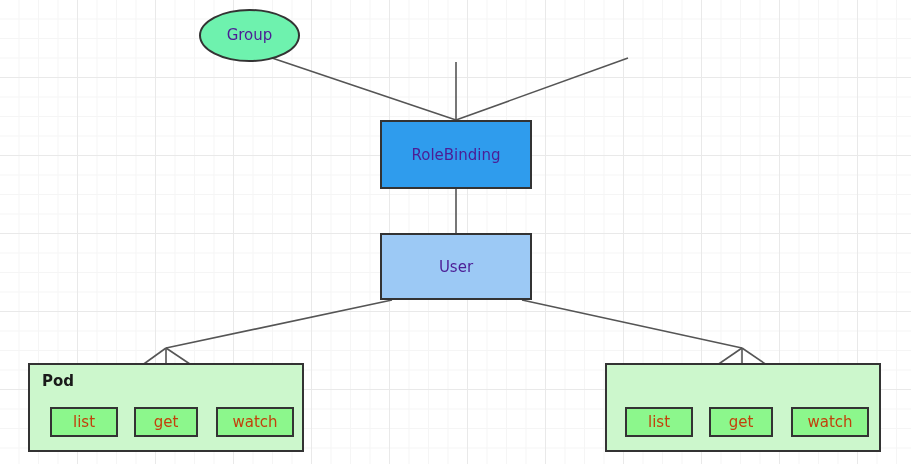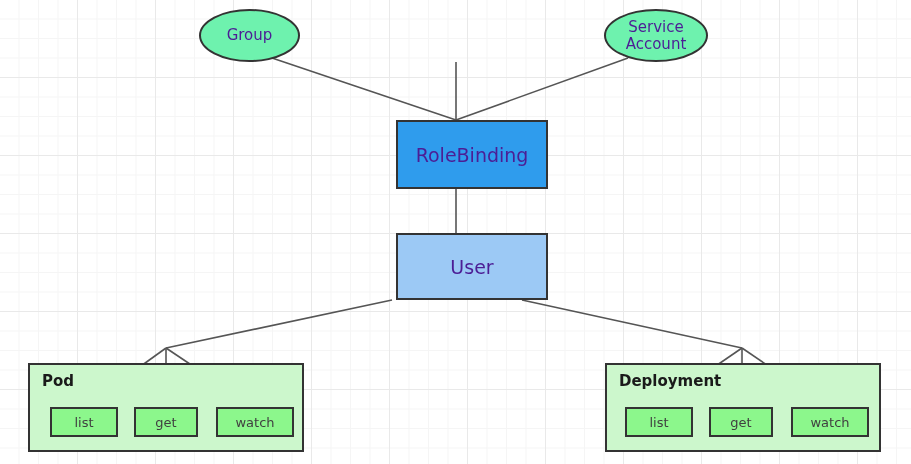--- a/index.html
+++ b/index.html
@@ -41,22 +41,21 @@
   }
   .ellipse {
     border: 2.5px solid #333333;
     border-radius: 50%;
     background: #6ef2ae;
     font-size: 15px;
     line-height: 17px;
   }
   .rectnode {
     border: 2px solid #333333;
-    font-size: 19px;
-    margin-left: 16px;
+    font-size: 15px;
   }
   .rolebinding { background: #2f9ced; }
   .role { background: #9cc9f5; }
   .group-box {
     position: absolute;
     box-sizing: border-box;
     border: 2px solid #333333;
     background: #ccf7cc;
   }
   .group-title {
@@ -68,22 +67,22 @@
     color: #1a1a1a;
   }
   .verb {
     position: absolute;
     box-sizing: border-box;
     border: 2px solid #333333;
     background: #8cf78c;
     display: flex;
     align-items: center;
     justify-content: center;
-    font-size: 13px;
-    color: #404040;
+    font-size: 15px;
+    color: #c2410c;
   }
   .watermark {
     position: absolute;
     right: 6px;
     bottom: 8px;
     font-size: 20px;
     color: #c9c9c9;
     white-space: nowrap;
     letter-spacing: 1px;
   }
@@ -112,24 +111,20 @@
     <line x1="742" y1="348" x2="656" y2="407" stroke="#555555" stroke-width="1.6"></line>
     <line x1="742" y1="348" x2="742" y2="407" stroke="#555555" stroke-width="1.6"></line>
     <line x1="742" y1="348" x2="828" y2="407" stroke="#555555" stroke-width="1.6"></line>
   </svg>
 
   <div class="node ellipse" style="left:199px; top:9px; width:101px; height:53px;">
     <span>Group</span>
   </div>
 
 
-  <div class="node ellipse" style="left:604px; top:9px; width:104px; height:53px; flex-direction:column;">
-    <span>Service</span>
-    <span>Account</span>
-  </div>
 
   <div class="node rectnode rolebinding" style="left:380px; top:120px; width:152px; height:69px;">
     <span>RoleBinding</span>
   </div>
 
   <div class="node rectnode role" style="left:380px; top:233px; width:152px; height:67px;">
     <span>User</span>
   </div>
 
   <div class="group-box" style="left:28px; top:363px; width:276px; height:89px;">
@@ -139,21 +134,20 @@
     </div>
     <div class="verb" style="left:104px; top:42px; width:64px; height:30px;">
       <span>get</span>
     </div>
     <div class="verb" style="left:186px; top:42px; width:78px; height:30px;">
       <span>watch</span>
     </div>
   </div>
 
   <div class="group-box" style="left:605px; top:363px; width:276px; height:89px;">
-    <span class="group-title">Deployment</span>
     <div class="verb" style="left:18px; top:42px; width:68px; height:30px;">
       <span>list</span>
     </div>
     <div class="verb" style="left:102px; top:42px; width:64px; height:30px;">
       <span>get</span>
     </div>
     <div class="verb" style="left:184px; top:42px; width:78px; height:30px;">
       <span>watch</span>
     </div>
   </div>

